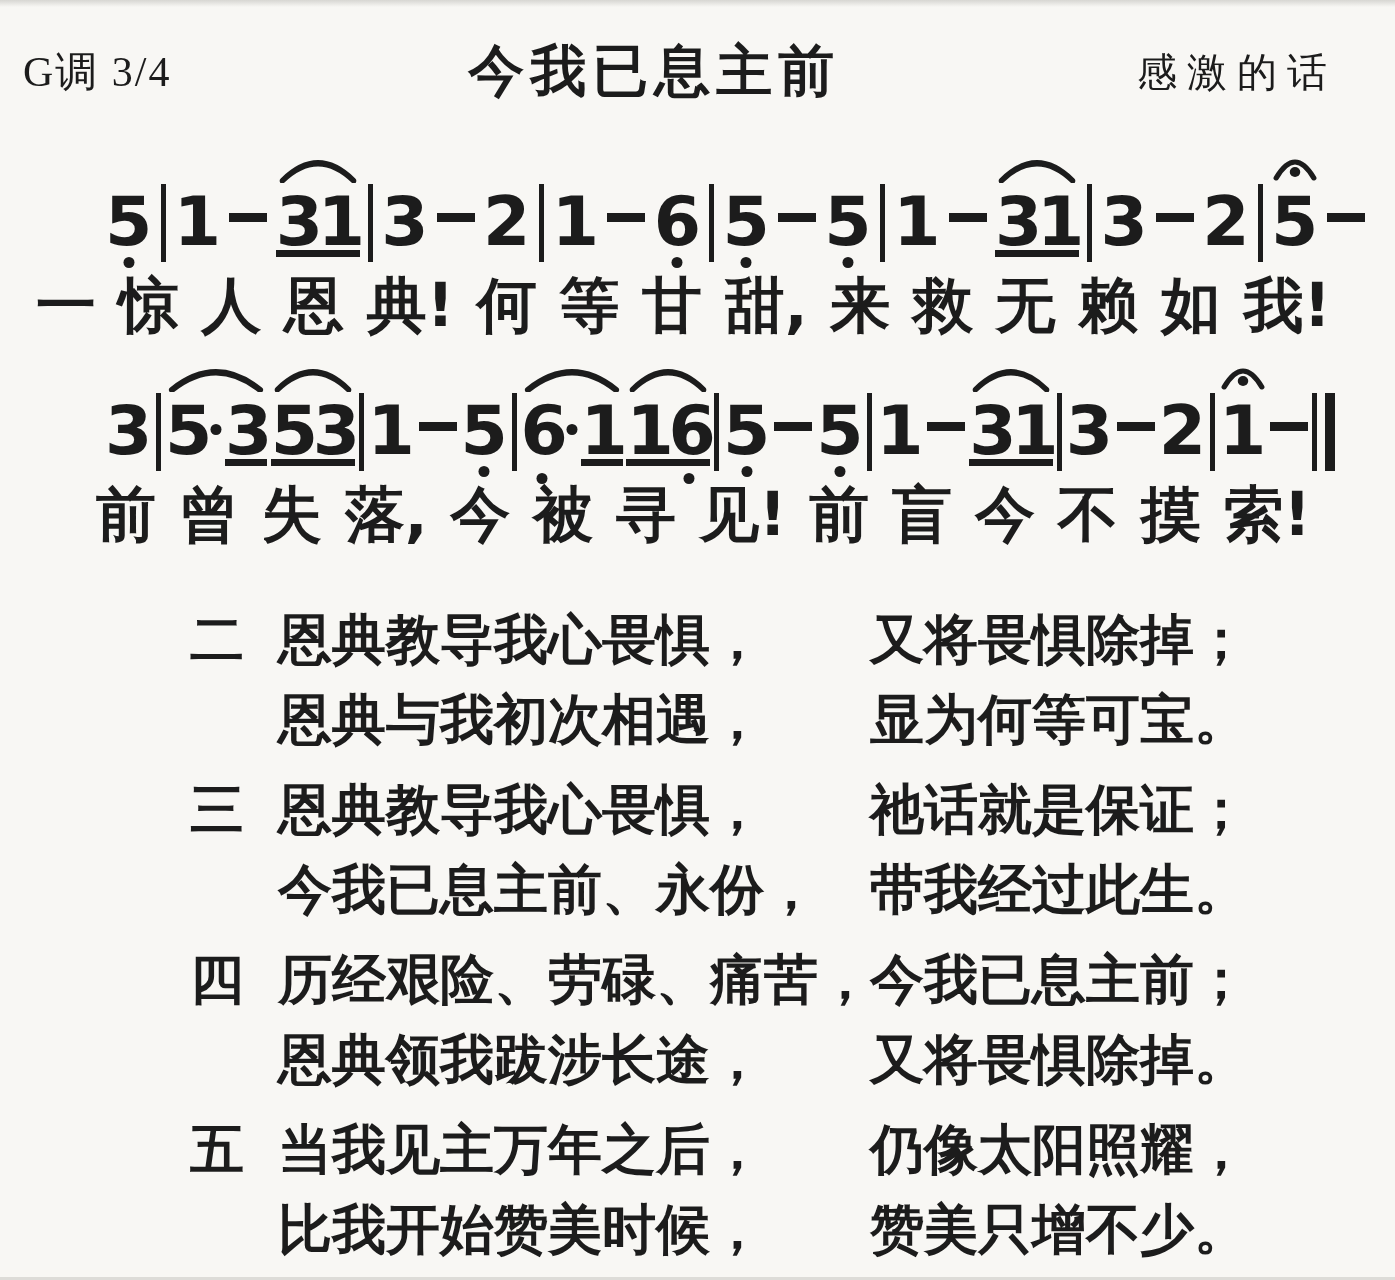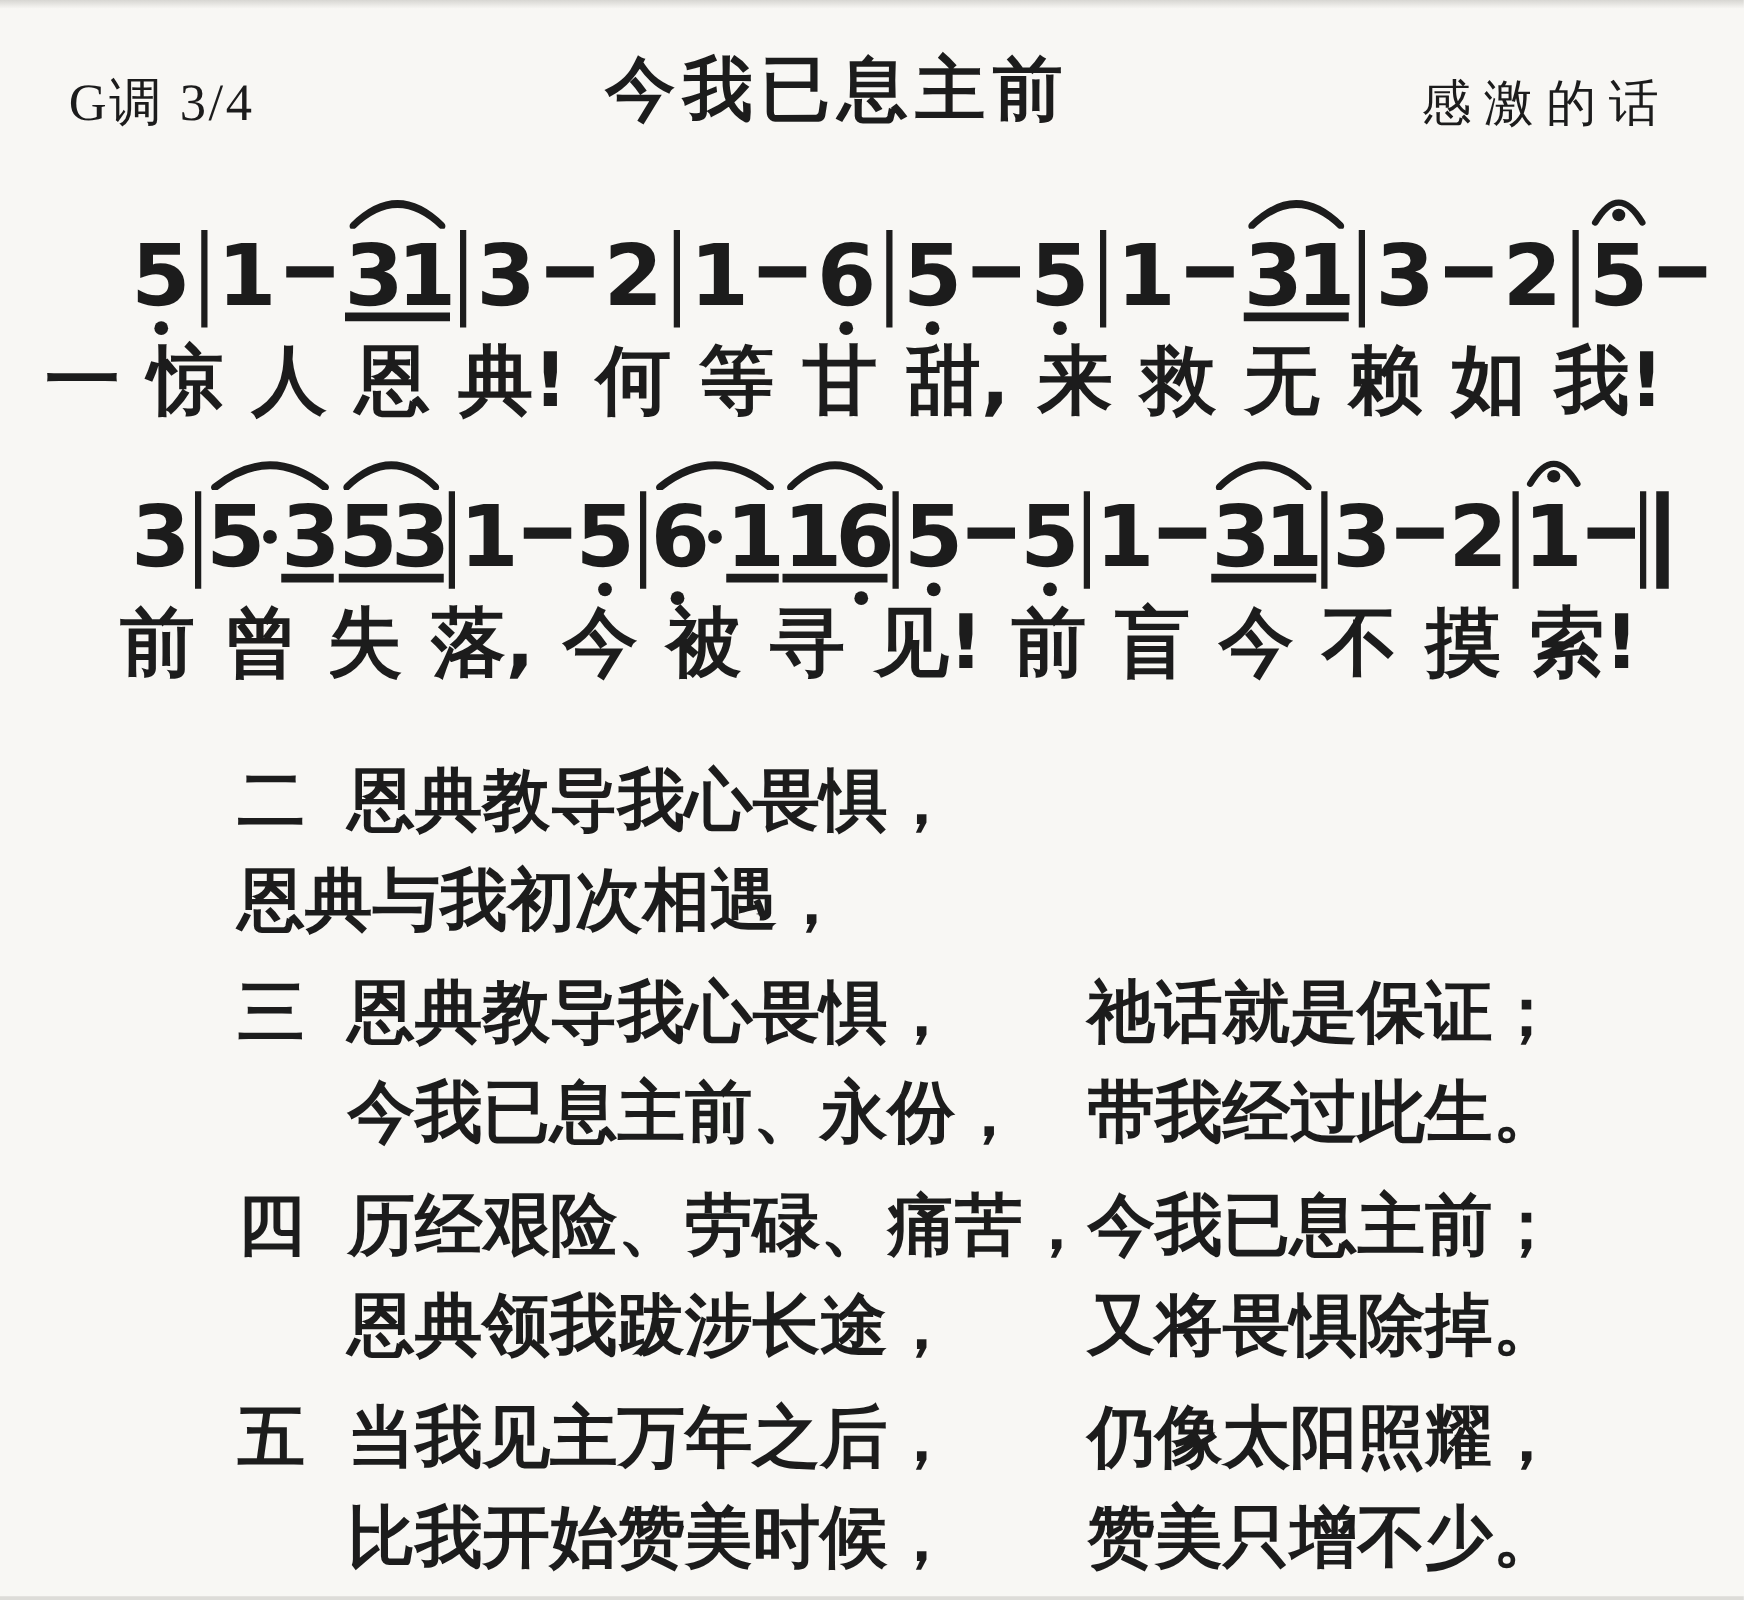--- a/index.html
+++ b/index.html
@@ -8,21 +8,21 @@
     background:#f8f7f4;color:#1c1c1c;
     font-family:"DejaVu Sans",sans-serif;
   }
   .sheet{position:relative;width:1395px;height:1280px;}
   .sheet::before{content:'';position:absolute;top:0;left:0;right:0;height:7px;
     background:linear-gradient(#d7d6d2,rgba(255,255,255,0));pointer-events:none;}
   .sheet::after{content:'';position:absolute;bottom:0;left:0;right:0;height:3px;
     background:#dddcd8;pointer-events:none;}
 
   
-  .header{display:flex;align-items:flex-end;padding:34px 58px 0 55px;}
+  .header{display:flex;align-items:center;padding:34px 58px 0 23px;}
   .key{font-family:"Liberation Serif",serif;font-size:42px;letter-spacing:2px;white-space:nowrap;}
   .title{flex:1;text-align:center;font-size:56px;font-weight:700;letter-spacing:6px;white-space:nowrap;}
   .category{font-family:"Liberation Serif",serif;font-size:40px;letter-spacing:10px;white-space:nowrap;}
 
   
   .notation{margin-top:44px;}
   .music-line{display:flex;justify-content:space-between;align-items:flex-start;height:124px;}
   .music-line.line0{margin:0 30px 0 105px;}
   .music-line.line1{margin:6px 60px 0 105px;}
 
@@ -346,22 +346,24 @@
         <span class="syll">不</span>
         <span class="syll">摸</span>
         <span class="syll">索!</span>
       </div>
     </div>
 
   <div class="verses" id="verses">
       <div class="verse">
         <span class="vnum">二</span>
         <span class="vl1">恩典教导我心畏惧，</span>
+        <span class="vr1">又将畏惧除掉；</span>
         <span class="vsp"></span>
         <span class="vl2">恩典与我初次相遇，</span>
+        <span class="vr2">显为何等可宝。</span>
       </div>
       <div class="verse">
         <span class="vnum">三</span>
         <span class="vl1">恩典教导我心畏惧，</span>
         <span class="vr1">祂话就是保证；</span>
         <span class="vsp"></span>
         <span class="vl2">今我已息主前、永份，</span>
         <span class="vr2">带我经过此生。</span>
       </div>
       <div class="verse">

